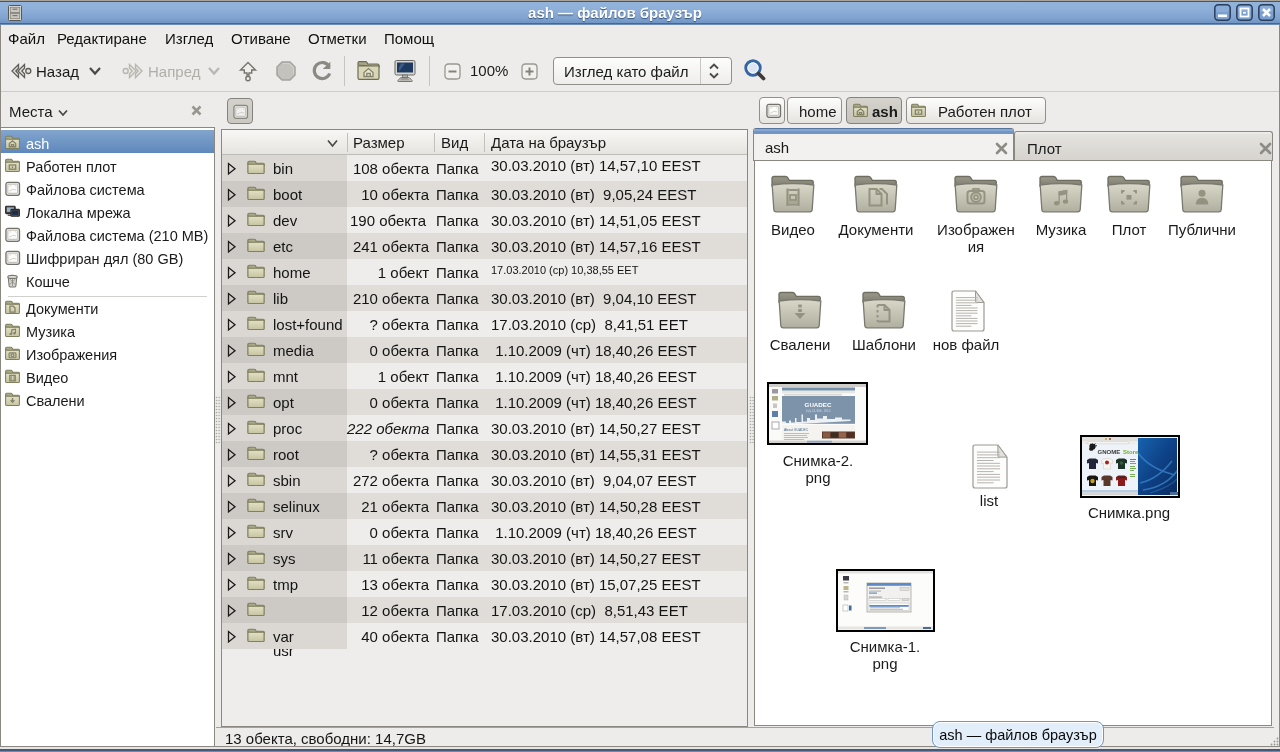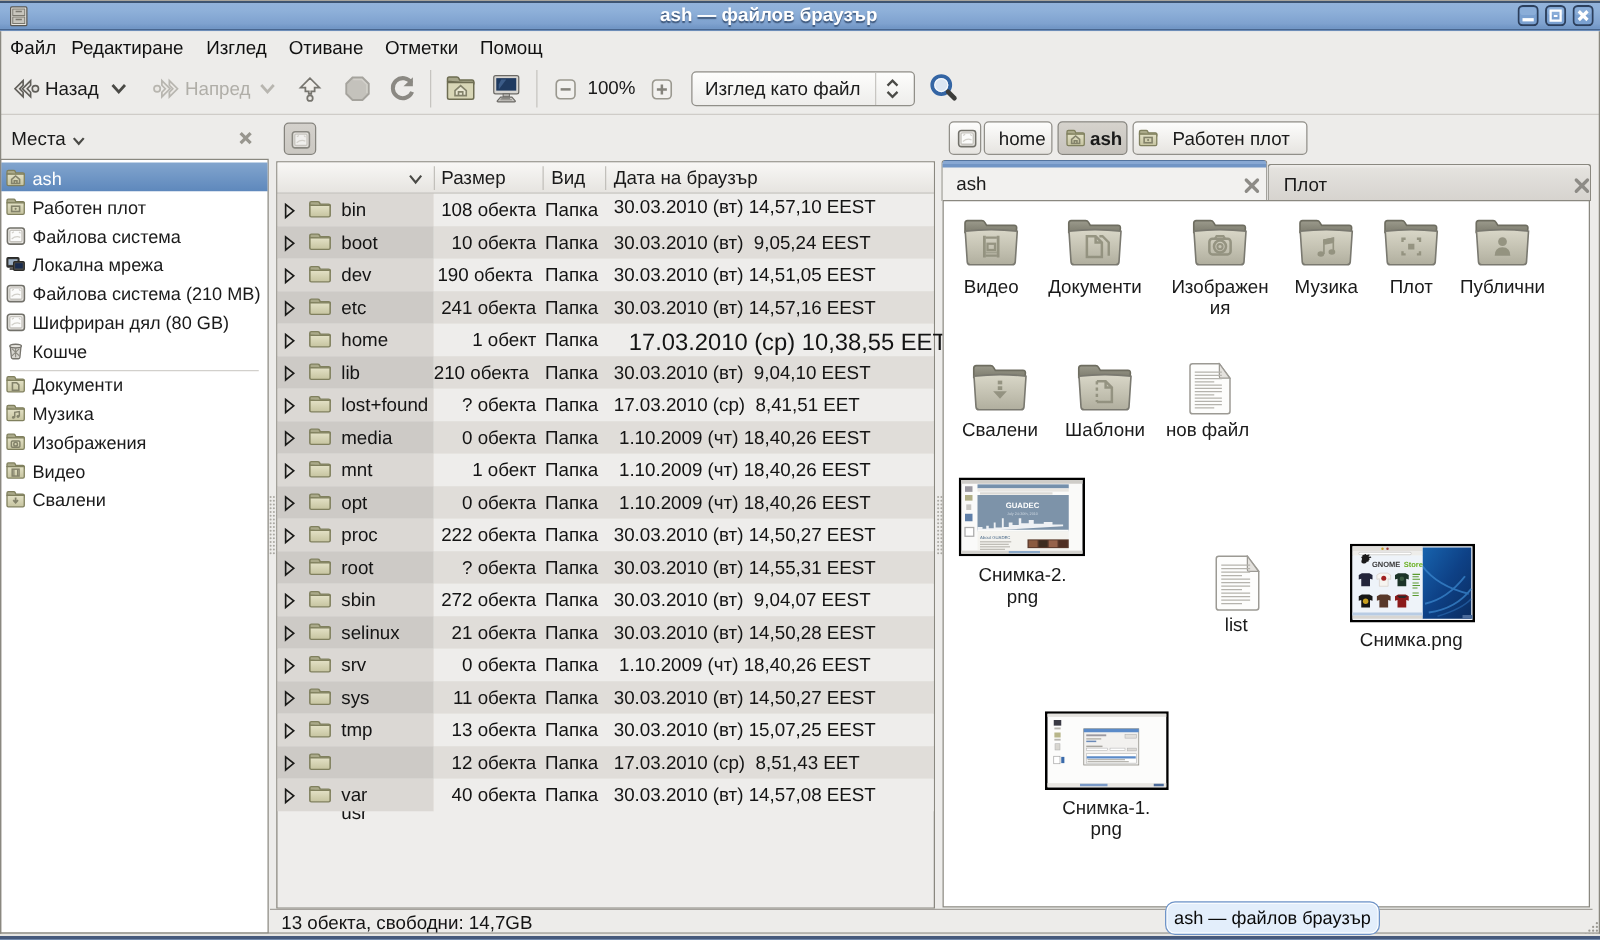--- a/index.html
+++ b/index.html
@@ -457,40 +457,40 @@
             <stop offset="1" stop-color="#c6c4a0"></stop>
           </linearGradient>
         </defs>
         <path d="M1.5 4.8 V3.2 q0-1 1-1 h4 q0.9 0 1.2 0.8 l0.4 1 h5.4 q1 0 1 1 v1.2 z" fill="#aaa989" stroke="#80805e" stroke-width="1"></path>
         <path d="M1.5 5 h13 v7.6 q0 1-1 1 h-11 q-1 0-1-1 z" fill="url(#sfbx)" stroke="#80805e" stroke-width="1"></path>
       </svg>
     </div>
     <div class="abs txt" style="left:273px;top:264px;font-size:15px;color:#141414;">home</div>
     <div class="abs txt" style="left:347px;top:264px;width:82px;text-align:right;font-size:15px;color:#141414;">1 обект</div>
     <div class="abs txt" style="left:436px;top:264px;font-size:15px;color:#141414;">Папка</div>
-    <div class="abs txt" style="left:491px;top:264px;font-size:19px;color:#141414;margin-left:12px;">17.03.2010 (ср) 10,38,55 EET</div>
+    <div class="abs txt" style="left:491px;top:264px;font-size:11px;color:#141414;">17.03.2010 (ср) 10,38,55 EET</div>
     <div class="abs" style="left:222px;top:285px;width:125px;height:26px;background:#cdcac6;"></div>
     <div class="abs" style="left:347px;top:285px;width:400px;height:26px;background:#e0ddd9;"></div>
     <svg class="abs" style="left:227px;top:292px" width="10" height="14">
       <path d="M1.5 1.5 L1.5 12 L8 6.7 Z" fill="none" stroke="#1a1a18" stroke-width="1.3"></path>
     </svg>
     <div class="abs" style="left:246px;top:289px;">
       <svg width="20" height="17" viewBox="0 0 16 16" preserveAspectRatio="none">
         <defs>
           <linearGradient id="sfbx" x1="0" y1="0" x2="0" y2="1">
             <stop offset="0" stop-color="#e3e1c6"></stop>
             <stop offset="1" stop-color="#c6c4a0"></stop>
           </linearGradient>
         </defs>
         <path d="M1.5 4.8 V3.2 q0-1 1-1 h4 q0.9 0 1.2 0.8 l0.4 1 h5.4 q1 0 1 1 v1.2 z" fill="#aaa989" stroke="#80805e" stroke-width="1"></path>
         <path d="M1.5 5 h13 v7.6 q0 1-1 1 h-11 q-1 0-1-1 z" fill="url(#sfbx)" stroke="#80805e" stroke-width="1"></path>
       </svg>
     </div>
     <div class="abs txt" style="left:273px;top:290px;font-size:15px;color:#141414;">lib</div>
-    <div class="abs txt" style="left:347px;top:290px;width:82px;font-size:15px;color:#141414;">210 обекта</div>
+    <div class="abs txt" style="left:347px;top:290px;width:82px;text-align:right;font-size:15px;color:#141414;">210 обекта</div>
     <div class="abs txt" style="left:436px;top:290px;font-size:15px;color:#141414;">Папка</div>
     <div class="abs txt" style="left:491px;top:290px;font-size:15px;color:#141414;">30.03.2010 (вт)&nbsp; 9,04,10 EEST</div>
     <div class="abs" style="left:222px;top:311px;width:125px;height:26px;background:#dbd8d4;"></div>
     <div class="abs" style="left:347px;top:311px;width:400px;height:26px;background:#eeedeb;"></div>
     <svg class="abs" style="left:227px;top:318px" width="10" height="14">
       <path d="M1.5 1.5 L1.5 12 L8 6.7 Z" fill="none" stroke="#1a1a18" stroke-width="1.3"></path>
     </svg>
     <div class="abs" style="left:246px;top:315px;">
       <svg width="20" height="17" viewBox="0 0 16 16" preserveAspectRatio="none">
         <defs>
@@ -581,21 +581,21 @@
           <linearGradient id="sfbx" x1="0" y1="0" x2="0" y2="1">
             <stop offset="0" stop-color="#e3e1c6"></stop>
             <stop offset="1" stop-color="#c6c4a0"></stop>
           </linearGradient>
         </defs>
         <path d="M1.5 4.8 V3.2 q0-1 1-1 h4 q0.9 0 1.2 0.8 l0.4 1 h5.4 q1 0 1 1 v1.2 z" fill="#aaa989" stroke="#80805e" stroke-width="1"></path>
         <path d="M1.5 5 h13 v7.6 q0 1-1 1 h-11 q-1 0-1-1 z" fill="url(#sfbx)" stroke="#80805e" stroke-width="1"></path>
       </svg>
     </div>
     <div class="abs txt" style="left:273px;top:420px;font-size:15px;color:#141414;">proc</div>
-    <div class="abs txt" style="left:347px;top:420px;width:82px;text-align:right;font-size:15px;color:#141414;">222 обекта</div>
+    <div class="abs txt" style="left:347px;top:420px;width:82px;text-align:right;font-size:15px;color:#141414;font-style:italic;">222 обекта</div>
     <div class="abs txt" style="left:436px;top:420px;font-size:15px;color:#141414;">Папка</div>
     <div class="abs txt" style="left:491px;top:420px;font-size:15px;color:#141414;">30.03.2010 (вт) 14,50,27 EEST</div>
     <div class="abs" style="left:222px;top:441px;width:125px;height:26px;background:#cdcac6;"></div>
     <div class="abs" style="left:347px;top:441px;width:400px;height:26px;background:#e0ddd9;"></div>
     <svg class="abs" style="left:227px;top:448px" width="10" height="14">
       <path d="M1.5 1.5 L1.5 12 L8 6.7 Z" fill="none" stroke="#1a1a18" stroke-width="1.3"></path>
     </svg>
     <div class="abs" style="left:246px;top:445px;">
       <svg width="20" height="17" viewBox="0 0 16 16" preserveAspectRatio="none">
         <defs>

